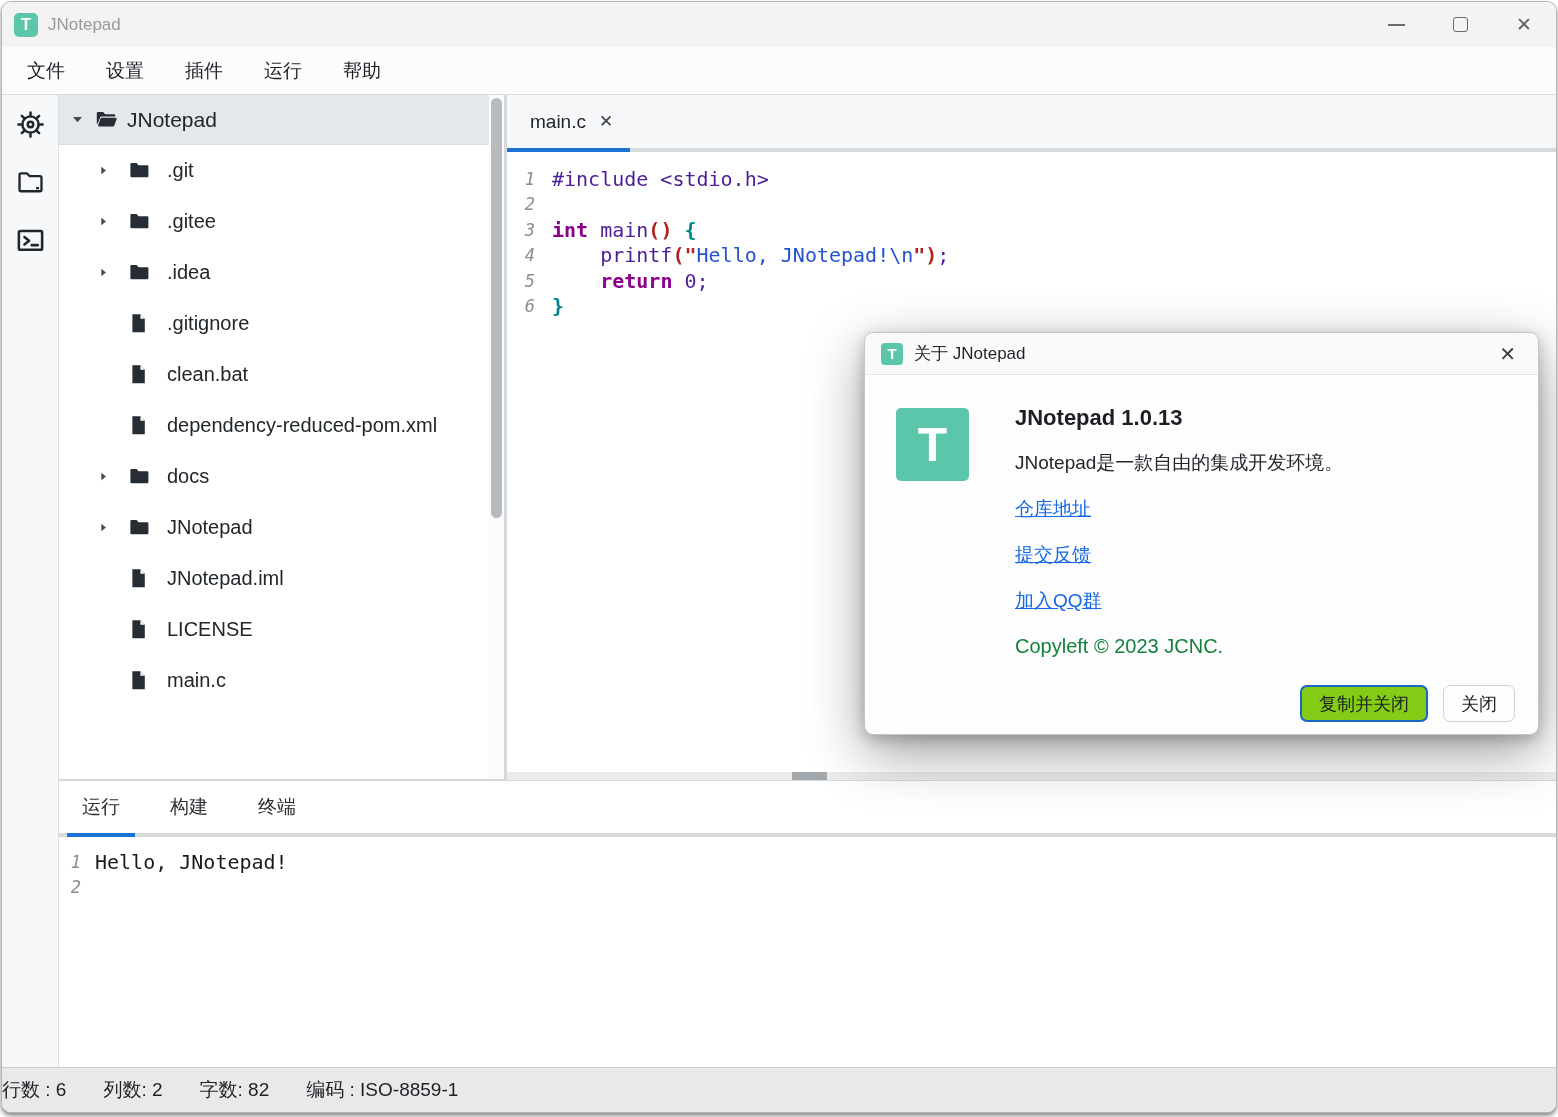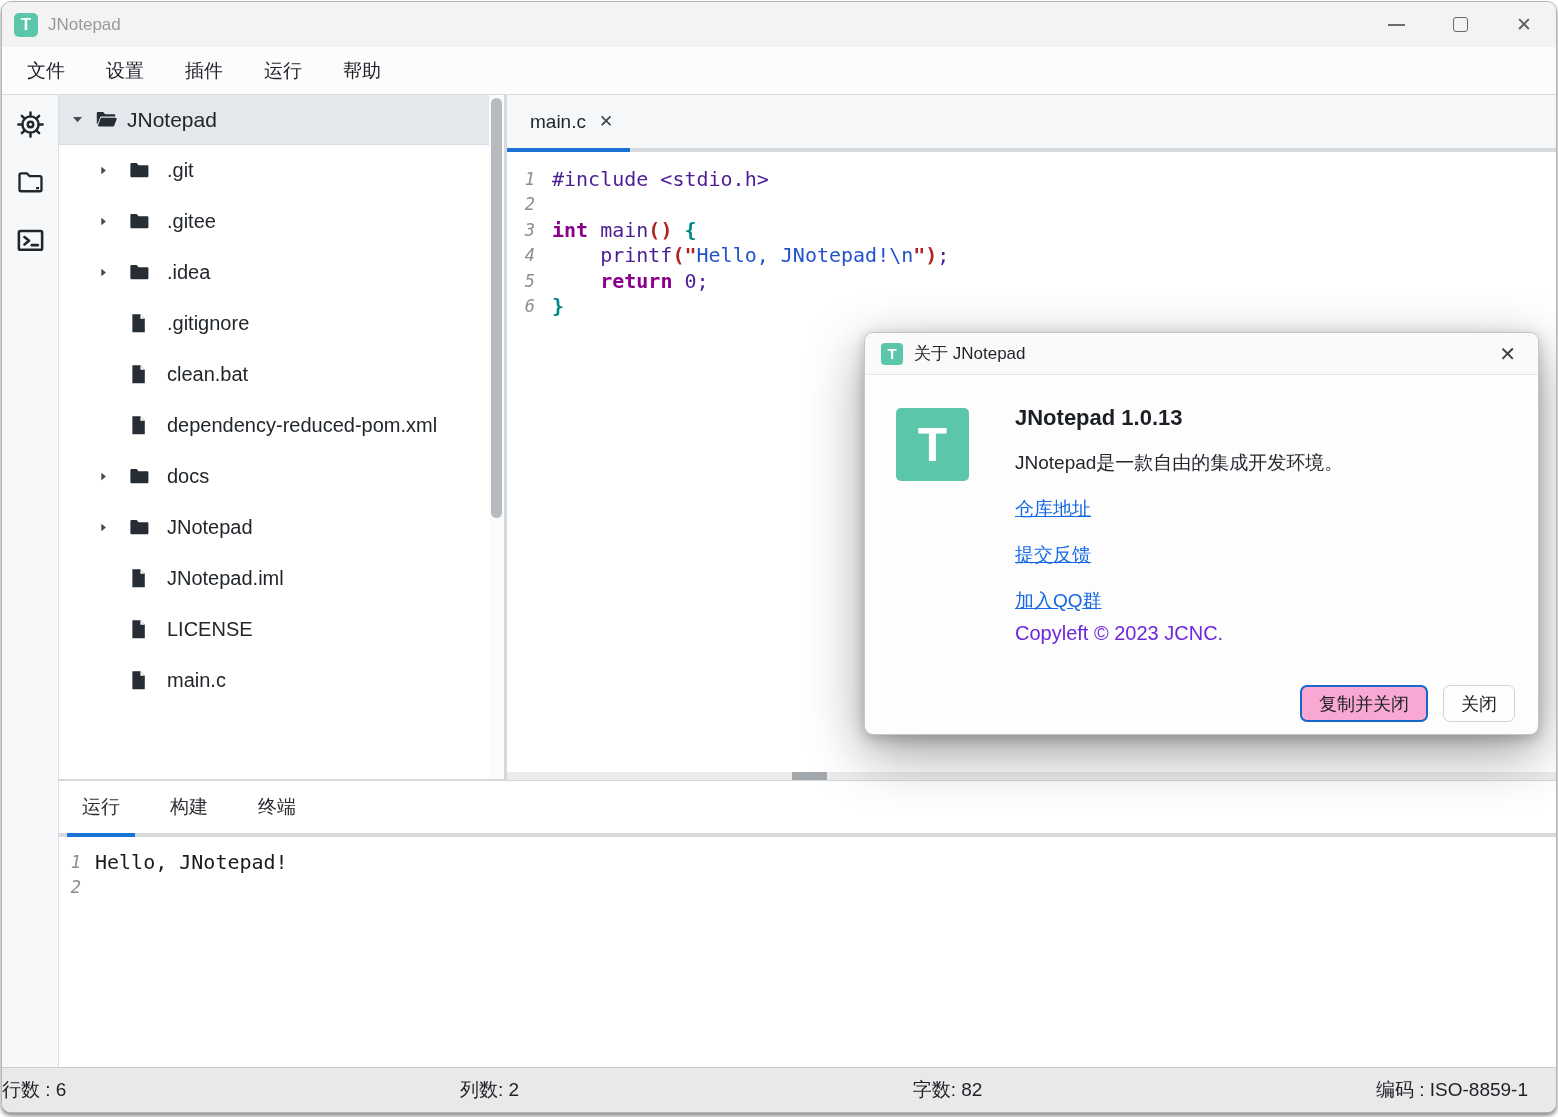--- a/index.html
+++ b/index.html
@@ -73,43 +73,43 @@
   .btab { display:flex; align-items:center; padding:0 15px; margin-right:20px; position:relative; }
   .btab .tlbl { font-size:19px; color:#2a2e33; }
   .btab.active .indicator { position:absolute; left:0; right:0; bottom:-4px; height:4px; background:#1a73d2; }
   .output { padding-top:13px; }
   .oline { display:flex; height:25px; white-space:pre; font-family:"DejaVu Sans Mono", monospace; font-size:20px; }
   .oline .gut { width:22px; }
   .oline .otext { margin-left:14px; color:#1a1a1a; }
 
   
   .statusbar { position:absolute; left:0; right:0; bottom:0; height:45px; background:#e9e9ea; border-top:1px solid #cacccf;
-               display:flex; align-items:center; justify-content:space-between; gap:37px; padding-right:28px; z-index:4; }
+               display:flex; align-items:center; justify-content:flex-start; gap:37px; padding-right:28px; z-index:4; }
   .status-item { font-size:19px; color:#1d2025; }
 
   
   .dialog { position:absolute; left:862px; top:330px; width:675px; height:403px; background:#fdfdfe;
             border:1px solid #c6c6c6; border-radius:9px; z-index:10;
             box-shadow:0 18px 55px rgba(0,0,0,.38), 0 4px 14px rgba(0,0,0,.22); }
   .dlg-titlebar { height:42px; background:#fafafa; border-bottom:1px solid #e6e6e6; border-radius:9px 9px 0 0;
                   display:flex; align-items:center; padding:0 16px; }
   .dlg-logo { width:22px; height:22px; background:#5cc6aa; border-radius:4px; color:#fff; font-weight:bold;
               font-size:15px; display:flex; align-items:center; justify-content:center; }
   .dlg-title { margin-left:11px; font-size:17px; color:#1f2328; }
   .dlg-close { margin-left:auto; font-size:20px; color:#3c4248; padding:2px 6px; }
   .dlg-body { position:relative; height:360px; }
   .biglogo { position:absolute; left:31px; top:33px; width:73px; height:73px; background:#5cc6aa; border-radius:5px;
              color:#fff; font-weight:bold; font-size:48px; display:flex; align-items:center; justify-content:center; }
   .dlg-col { position:absolute; left:150px; top:30px; width:500px; }
   .app-name { font-size:22px; font-weight:bold; color:#1b1f24; }
   .app-desc { margin-top:19px; font-size:19px; color:#24282d; }
   .dlg-link { display:block; margin-top:20px; font-size:19px; color:#1668e3; text-decoration:underline; }
-  .copyleft { margin-top:8px; font-size:20px; color:#6d28d9; }
+  .copyleft { margin-top:21px; font-size:20px; color:#15803d; }
   .dlg-footer { position:absolute; right:23px; bottom:13px; display:flex; gap:15px; }
-  .btn { height:37px; background:#f9a8d4; border-radius:7px; font-size:18px; color:#1b1f24; display:flex;
+  .btn { height:37px; background:#84cc16; border-radius:7px; font-size:18px; color:#1b1f24; display:flex;
          align-items:center; justify-content:center; padding:0 17px; cursor:default; font-family:"Liberation Sans", sans-serif; }
   .btn-primary { border:2px solid #1866c5; }
   .btn-plain { border:1px solid #d2d2d2; background:#fefefe; }
 
   svg { display:block; }
 </style>
 </head>
 <body>
 
 <div class="window">

